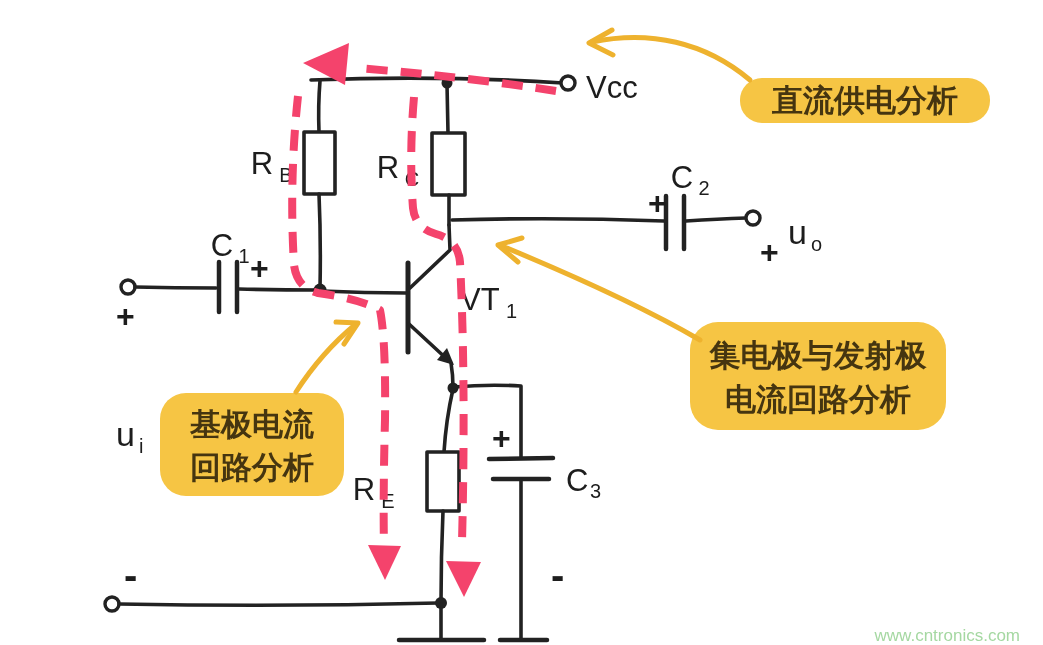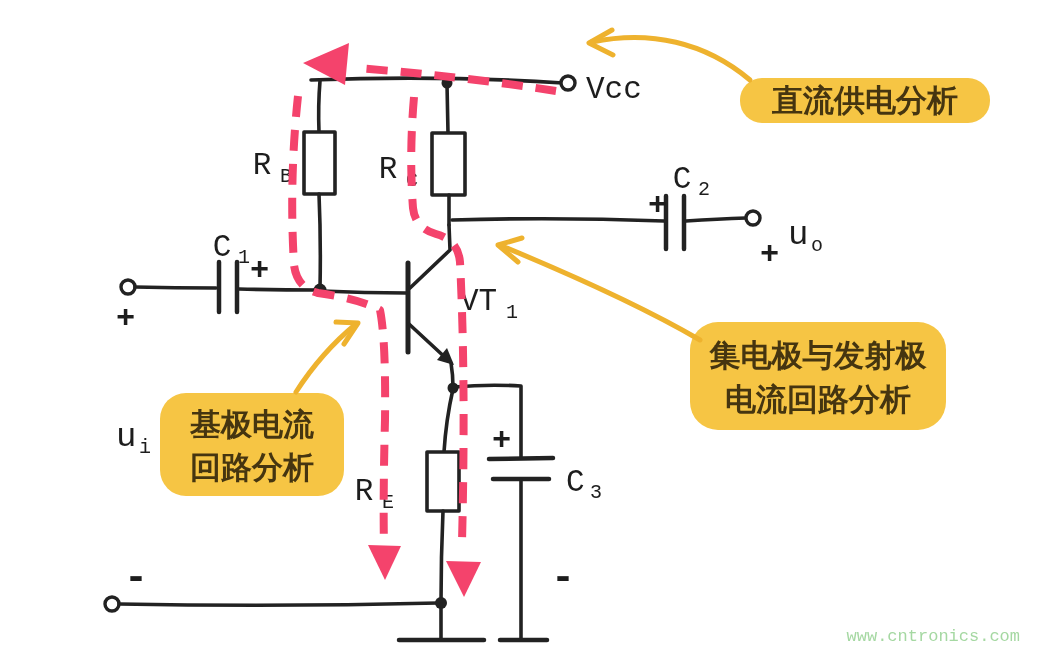--- a/index.html
+++ b/index.html
@@ -1,21 +1,21 @@
 <!DOCTYPE html>
 <html><head>
 <meta charset="utf-8">
 <style>
   html,body{margin:0;padding:0;background:#ffffff;}
   .stage{
     position:relative;
     width:1043px;height:645px;
     background:#ffffff;
     overflow:hidden;
-    font-family:Liberation Mono, monospace;
+    font-family:Liberation Sans, sans-serif;
     border-radius:12px;
   }
   svg{display:block;}
   .wire{fill:none;stroke:#222222;stroke-width:3.6;stroke-linecap:round;stroke-linejoin:round;}
   .bar{fill:none;stroke:#222222;stroke-width:5;stroke-linecap:round;}
   .plate{fill:none;stroke:#222222;stroke-width:4.5;stroke-linecap:round;}
   .rbody{fill:#ffffff;stroke:#222222;stroke-width:3.6;stroke-linejoin:round;}
   .term{fill:#ffffff;stroke:#222222;stroke-width:3.4;}
   .dot{fill:#222222;stroke:none;}
   .inkfill{fill:#222222;stroke:none;}

